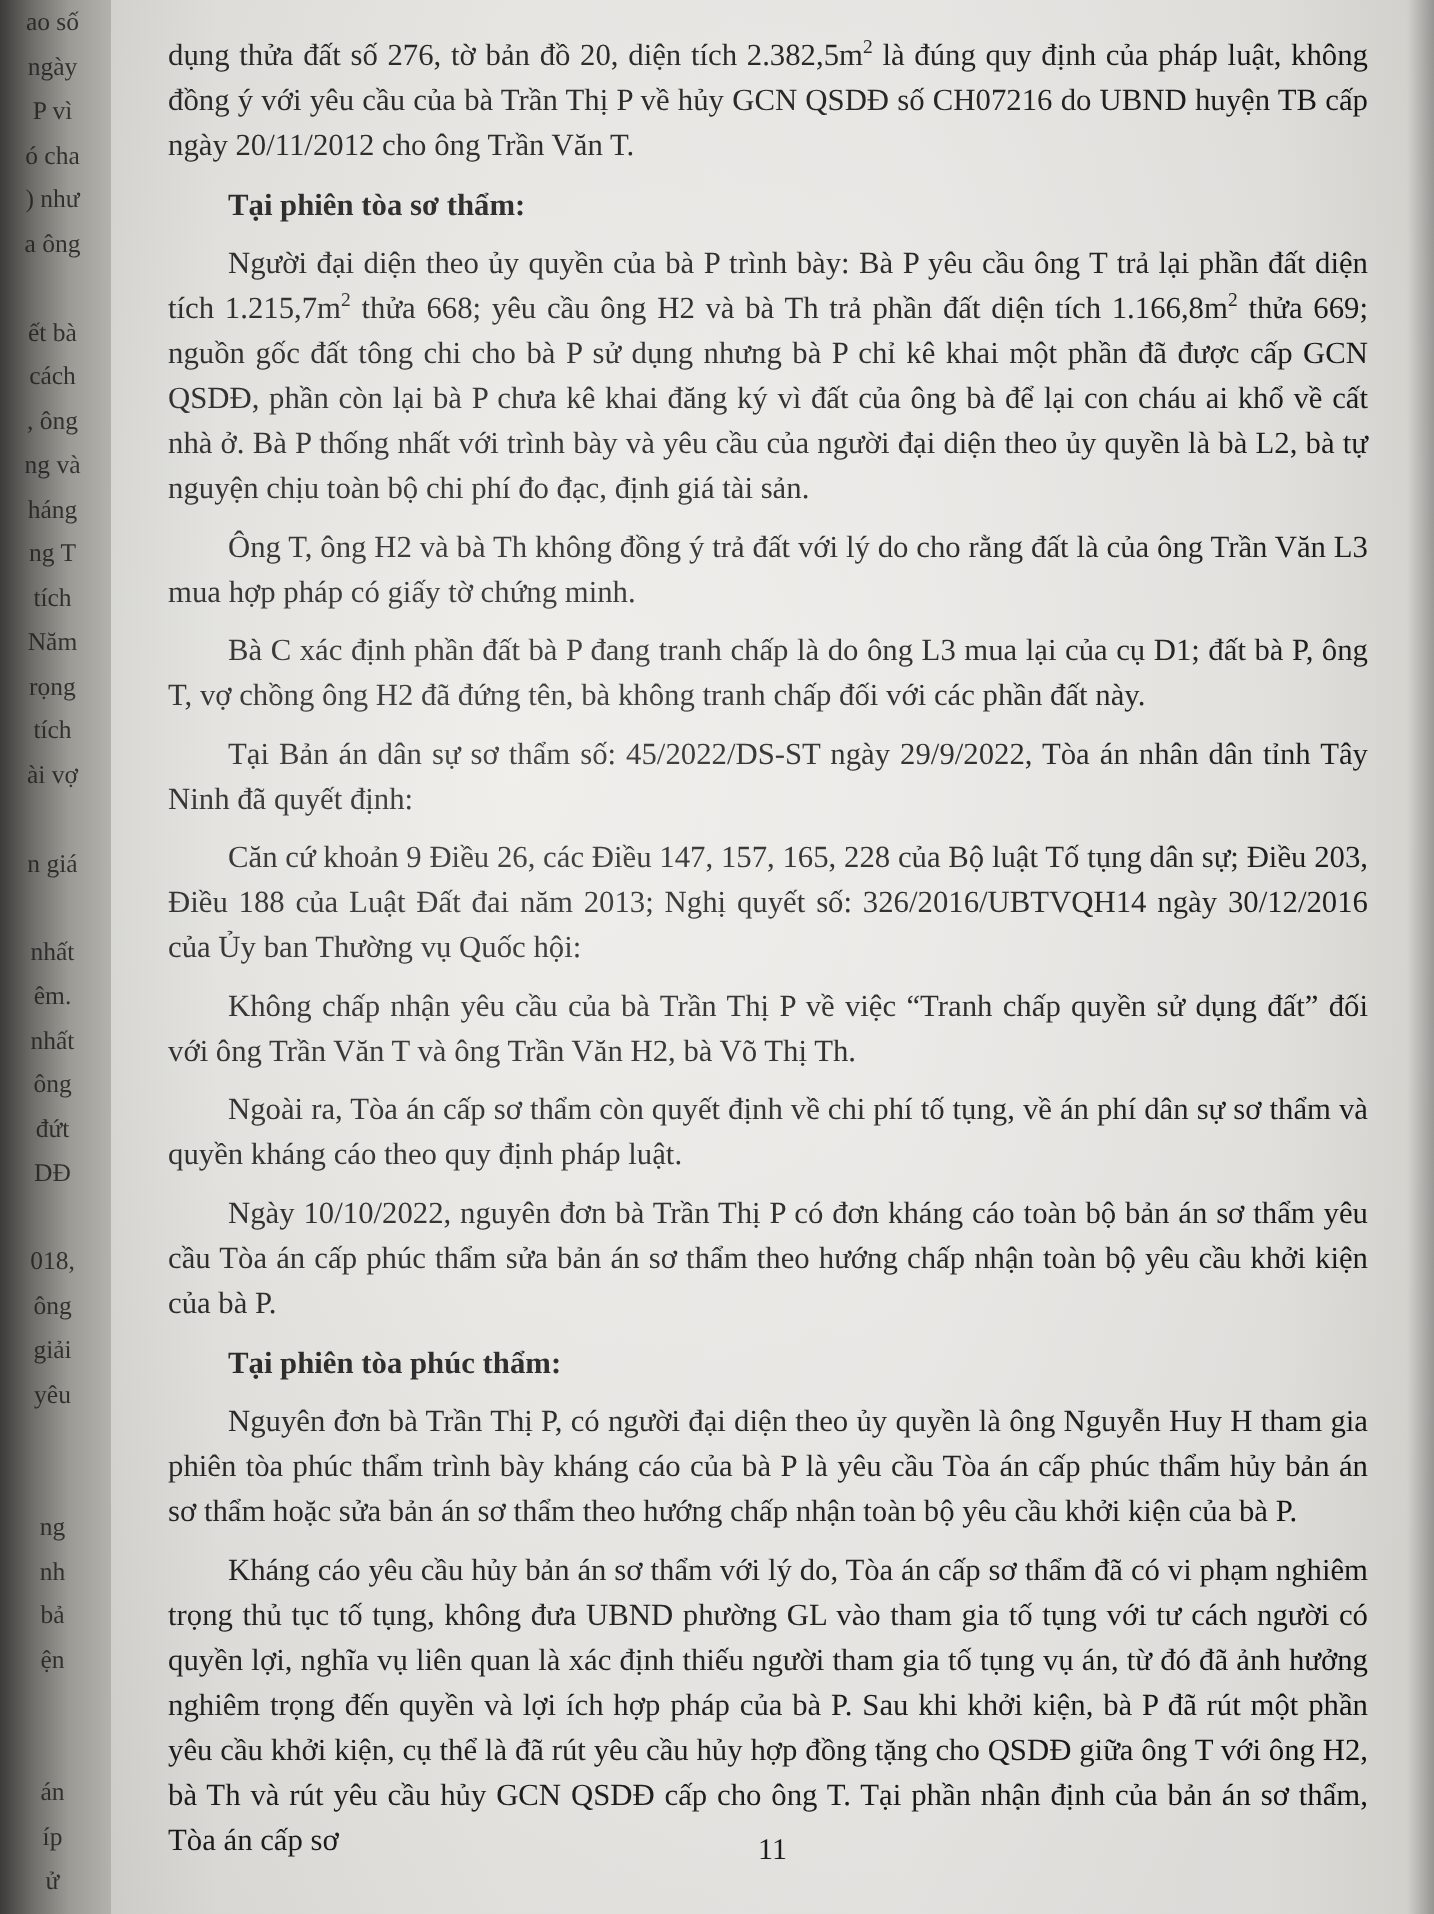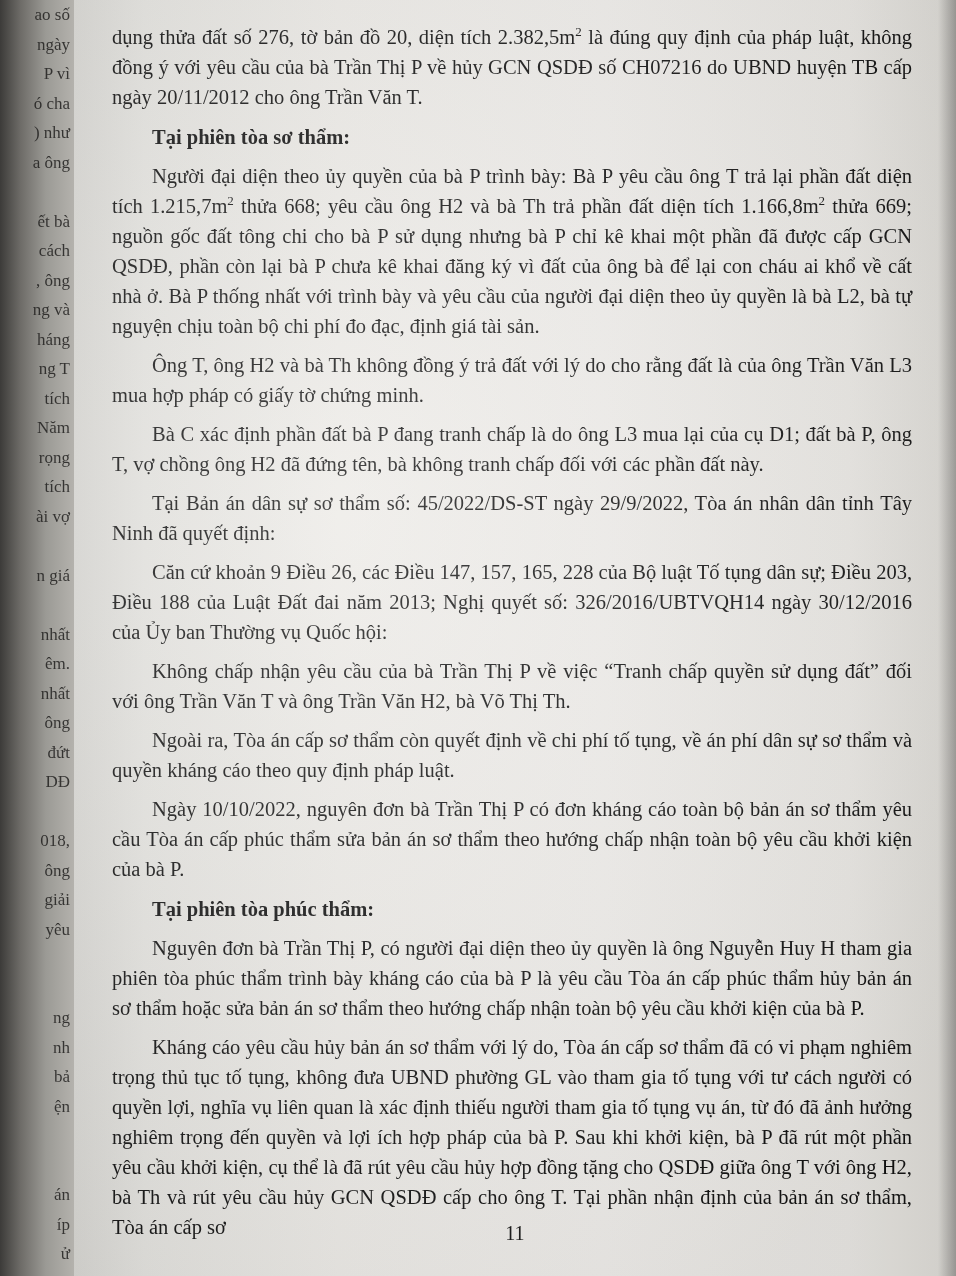--- a/index.html
+++ b/index.html
@@ -27,21 +27,21 @@
     overflow: hidden;
   }
   .gutter-text {
     position: absolute;
     left: 0;
     top: 0;
     width: 74px;
     color: #1c1b1a;
     font-size: 17px;
     line-height: 29.5px;
-    text-align: right;
+    text-align: center;
     padding-right: 4px;
     box-sizing: border-box;
     opacity: .82;
     white-space: pre;
   }
 
   
   .sheet {
     position: absolute;
     left: 74px;

